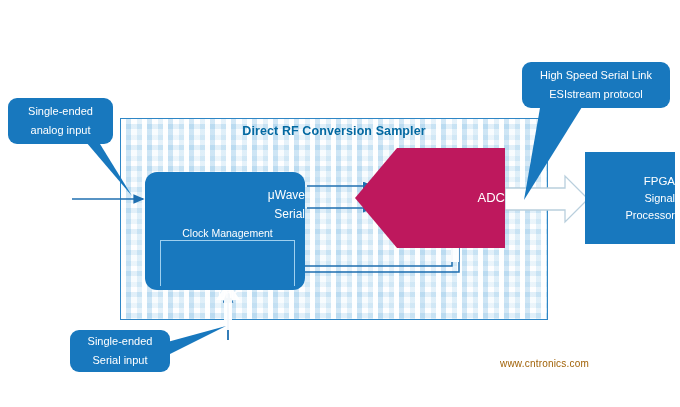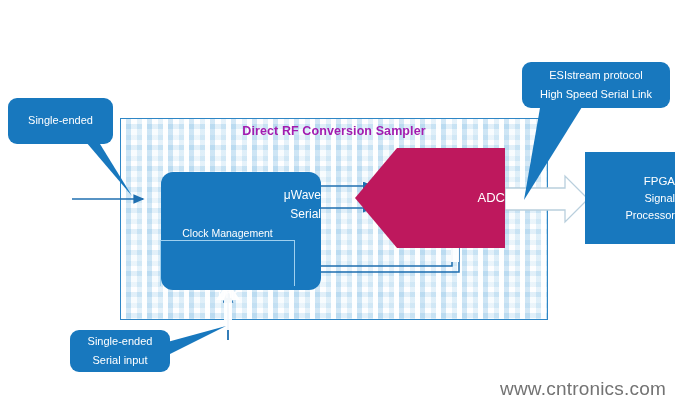--- a/index.html
+++ b/index.html
@@ -27,21 +27,21 @@
       repeating-linear-gradient(to bottom,
         rgba(255,255,255,0.95) 0px, rgba(255,255,255,0.95) 5px,
         rgba(175,213,238,0.55) 5px, rgba(175,213,238,0.55) 10px,
         rgba(255,255,255,0.45) 10px, rgba(255,255,255,0.45) 16px,
         rgba(198,226,243,0.45) 16px, rgba(198,226,243,0.45) 21px);
     box-sizing:border-box;
   }
   .panel-title{
     position:absolute;left:120px;top:124px;width:428px;
     text-align:center;
-    color:#a21caf;
+    color:#0369a1;
     font-size:12.5px;
     font-weight:bold;
     letter-spacing:.1px;
     white-space:nowrap;
   }
 
   
   .blk{
     position:absolute;
     background:#1878be;
@@ -53,21 +53,20 @@
     font-size:11.5px;
     line-height:1.55;
     text-align:center;
   }
   .uwave{
     left:145px;top:172px;width:160px;height:118px;
     border-radius:12px;
     justify-content:flex-start;
     padding-top:14px;
     box-sizing:border-box;
-    margin-left:16px;
   }
   .uwave .lbl{font-size:12px;}
 
   .cmu{
     position:absolute;
     left:160px;top:240px;width:135px;height:46px;
     border:1px solid #9fd0ef;
     border-bottom:none;
     box-sizing:border-box;
     color:#ffffff;
@@ -108,23 +107,23 @@
     padding:4px 8px;
     box-sizing:border-box;
   }
   .co-analog{left:8px;top:98px;width:105px;height:46px;}
   .co-clock{left:70px;top:330px;width:100px;height:42px;}
   .co-hss{left:522px;top:62px;width:148px;height:46px;}
 
   svg.overlay{position:absolute;left:0;top:0;width:680px;height:407px;overflow:visible;}
 
   .watermark{
-    position:absolute;left:500px;top:378px;
-    color:#737373;
-    font-size:19px;
+    position:absolute;left:500px;top:358px;
+    color:#a16207;
+    font-size:10px;
     letter-spacing:.2px;
     white-space:nowrap;
   }
 </style>
 </head>
 <body>
 
 <div id="stage">
 
   <div class="sampler-panel"></div>
@@ -175,26 +174,27 @@
   </div>
 
   <div class="blk fpga">
     <span class="lbl1">FPGA</span>
     <span>Signal</span>
     <span>Processor</span>
   </div>
 
   <div class="callout co-analog">
     <span>Single-ended</span>
+    <span>analog input</span>
   </div>
 
   <div class="callout co-clock">
     <span>Single-ended</span>
     <span>Serial input</span>
   </div>
 
   <div class="callout co-hss">
+    <span>High Speed Serial Link</span>
     <span>ESIstream protocol</span>
-    <span>High Speed Serial Link</span>
   </div>
 
   <div class="watermark">www.cntronics.com</div>
 </div>
 
 </body></html>

